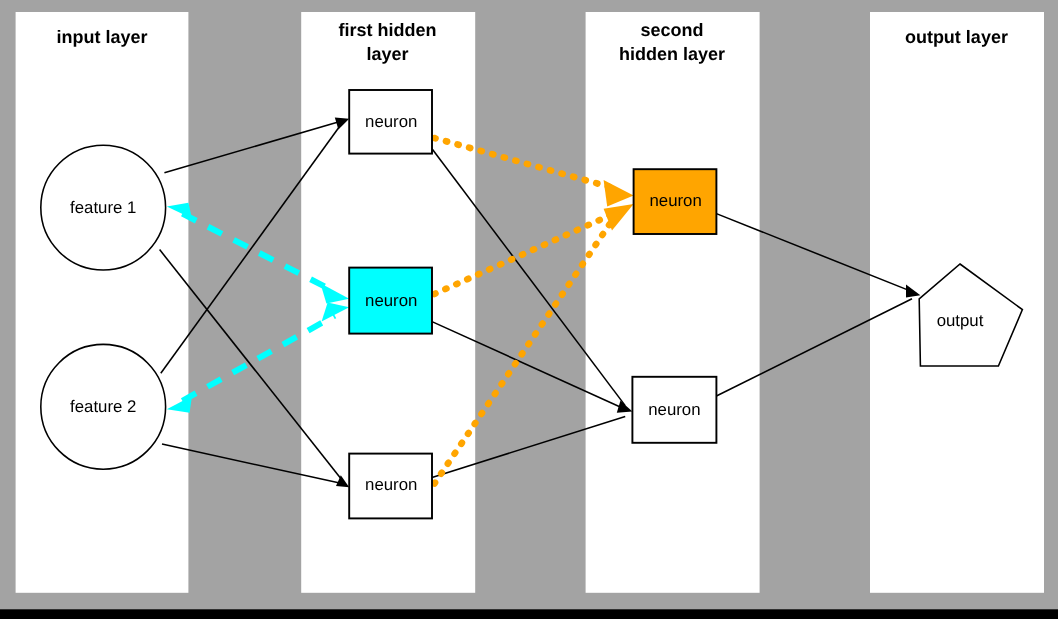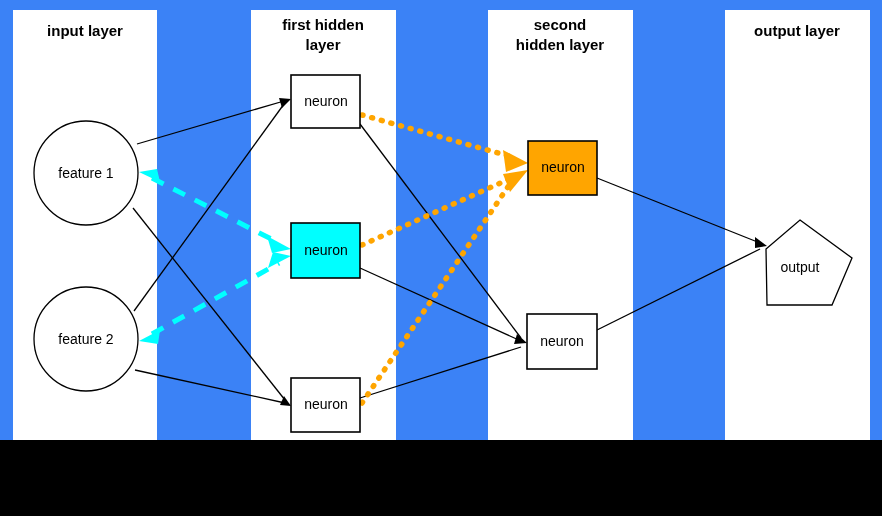--- a/index.html
+++ b/index.html
@@ -3,22 +3,22 @@
 <meta charset="utf-8">
 <style>
   html, body {
     margin: 0;
     padding: 0;
     background: #000000;
   }
   #canvas {
     position: relative;
     width: 882px;
-    height: 440px;
-    background: #3b82f6;
+    height: 508px;
+    background: #a3a3a3;
     overflow: hidden;
     font-family: "Liberation Sans", sans-serif;
   }
   svg.diagram {
     position: absolute;
     left: 0;
     top: 0;
     width: 882px;
     height: 516px;
     display: block;

